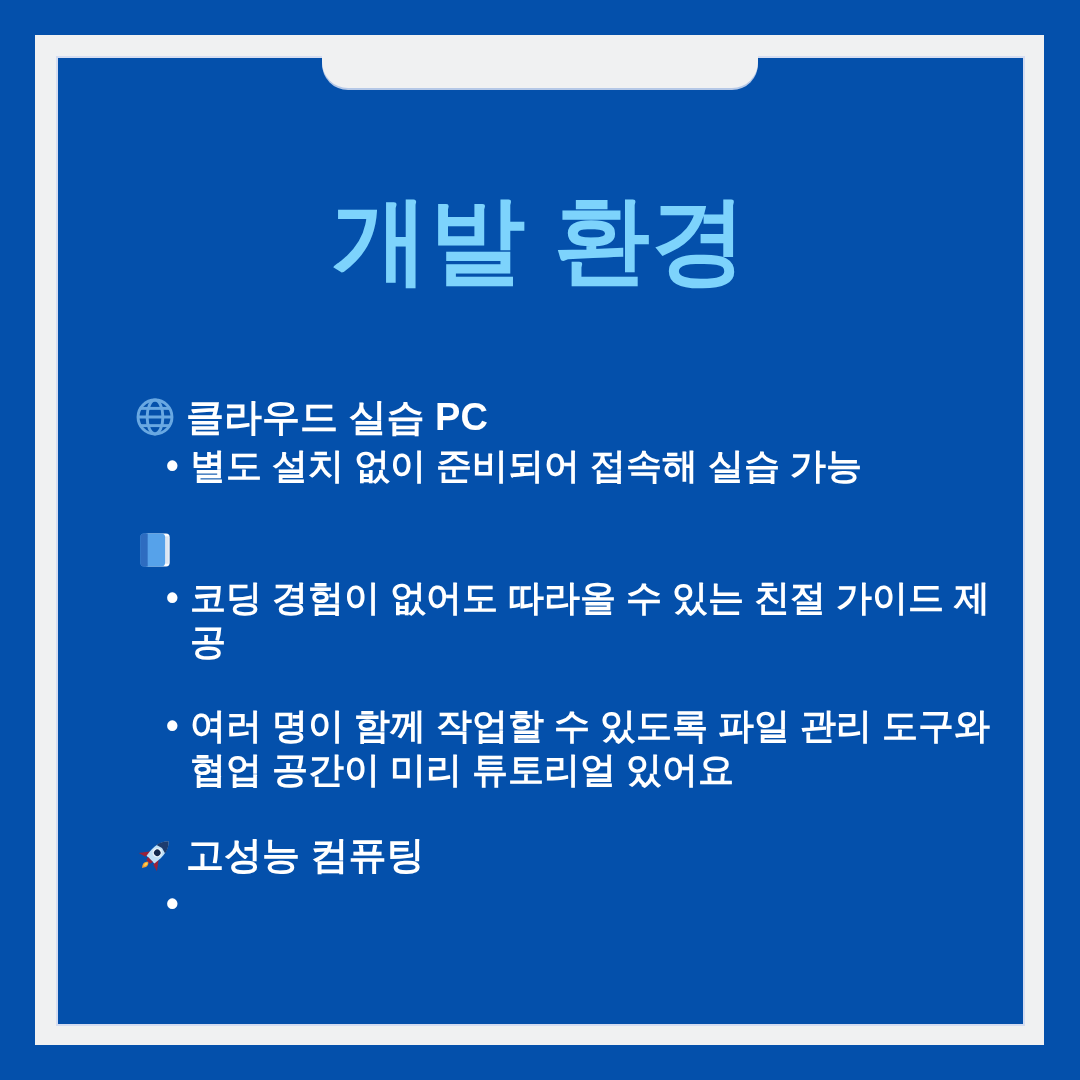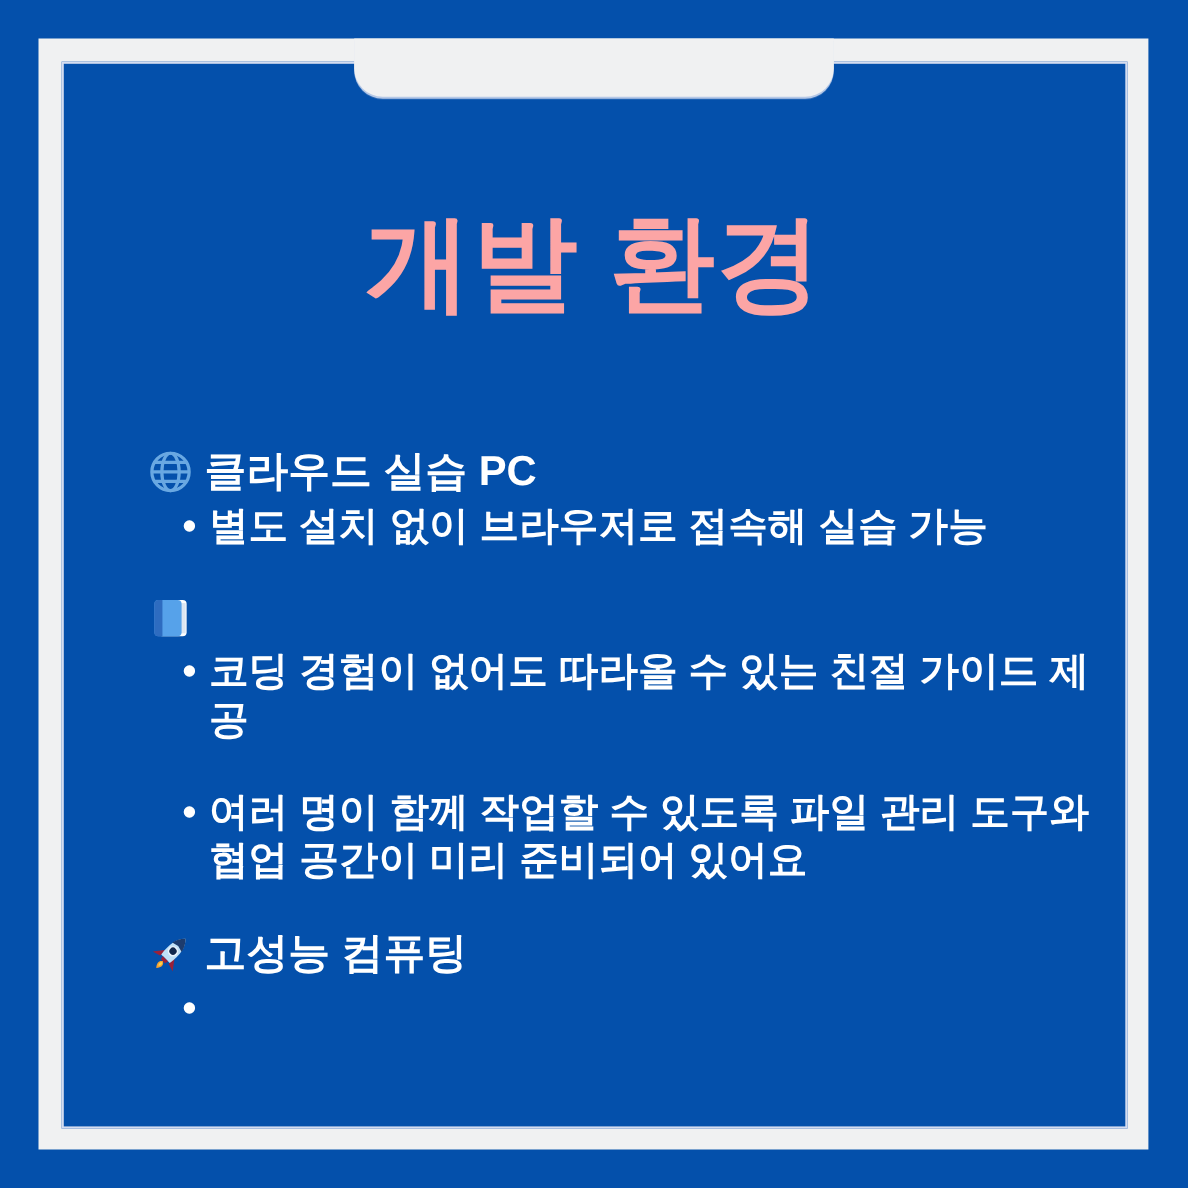--- a/index.html
+++ b/index.html
@@ -21,26 +21,26 @@
   .notch {
     position: absolute; left: 322px; top: 35px; width: 436px; height: 53px;
     background: #F0F1F2; border-radius: 0 0 26px 26px; z-index: 2;
     filter: drop-shadow(0 2px 0 rgba(213,221,241,0.85));
   }
 
   .title {
     position: absolute; left: 0; top: 192px; width: 1080px; margin: 0;
     z-index: 3; text-align: center;
     font-size: 96px; font-weight: 900; line-height: 1.0; letter-spacing: 1px;
-    color: #fca5a5;
+    color: #7dd3fc;
   }
 
   .content { position: absolute; left: 133px; top: 394px; width: 892px; z-index: 3; color: #FFFFFF; }
   .item { margin-bottom: 40px; }
-  .head { display: flex; align-items: center; gap: 9px; font-size: 38px; font-weight: 800; line-height: 46px; margin-top: 12px; }
+  .head { display: flex; align-items: center; gap: 9px; font-size: 38px; font-weight: 800; line-height: 46px; }
   .icon { width: 44px; height: 44px; flex: none; display: inline-flex; align-items: center; justify-content: center; }
   .icon svg { width: 44px; height: 44px; display: block; }
   .bullet { display: flex; margin-top: 4px; padding-left: 33px; font-size: 36px; font-weight: 700; line-height: 44px; }
   .dot { width: 24px; flex: none; }
   .btext { white-space: pre-line; }
 </style>
 </head>
 <body>
 
 <div class="stage">
@@ -60,21 +60,21 @@
             <ellipse cx="24" cy="24" rx="8.6" ry="18.5" stroke="#69A8E2" stroke-width="3.2"></ellipse>
             <line x1="5.6" y1="24" x2="42.4" y2="24" stroke="#69A8E2" stroke-width="3.2"></line>
             <line x1="8.4" y1="14.6" x2="39.6" y2="14.6" stroke="#69A8E2" stroke-width="3.2"></line>
             <line x1="8.4" y1="33.4" x2="39.6" y2="33.4" stroke="#69A8E2" stroke-width="3.2"></line>
           </svg>
         </span>
         <span class="head-text">클라우드 실습 PC</span>
       </div>
       <div class="bullet">
         <span class="dot">•</span>
-        <span class="btext">별도 설치 없이 브라우저로 접속해 실습 가능</span>
+        <span class="btext">별도 설치 없이 준비되어 접속해 실습 가능</span>
       </div>
     </section>
 
     <section class="item">
       <div class="head">
         <span class="icon">
           <svg viewBox="0 0 48 48">
             <rect x="12" y="6" width="28" height="36" rx="4" fill="#FDFEFF"></rect>
             <rect x="33" y="9" width="6" height="30" fill="#DCE6F2"></rect>
             <rect x="8" y="6" width="27" height="36" rx="4" fill="#56A2EA"></rect>
@@ -85,21 +85,21 @@
       <div class="bullet">
         <span class="dot">•</span>
         <span class="btext">코딩 경험이 없어도 따라올 수 있는 친절 가이드 제공</span>
       </div>
     </section>
 
     <section class="item">
       <div class="bullet">
         <span class="dot">•</span>
         <span class="btext">여러 명이 함께 작업할 수 있도록 파일 관리 도구와
-협업 공간이 미리 준비되어 있어요</span>
+협업 공간이 미리 튜토리얼 있어요</span>
       </div>
     </section>
 
     <section class="item">
       <div class="head">
         <span class="icon">
           <svg viewBox="0 0 48 48">
             <g transform="rotate(45 24 24)">
               <path d="M18.3 24 L10 35 L18 32.6 Z" fill="#9A2139"></path>
               <path d="M29.7 24 L38 35 L30 32.6 Z" fill="#9A2139"></path>

